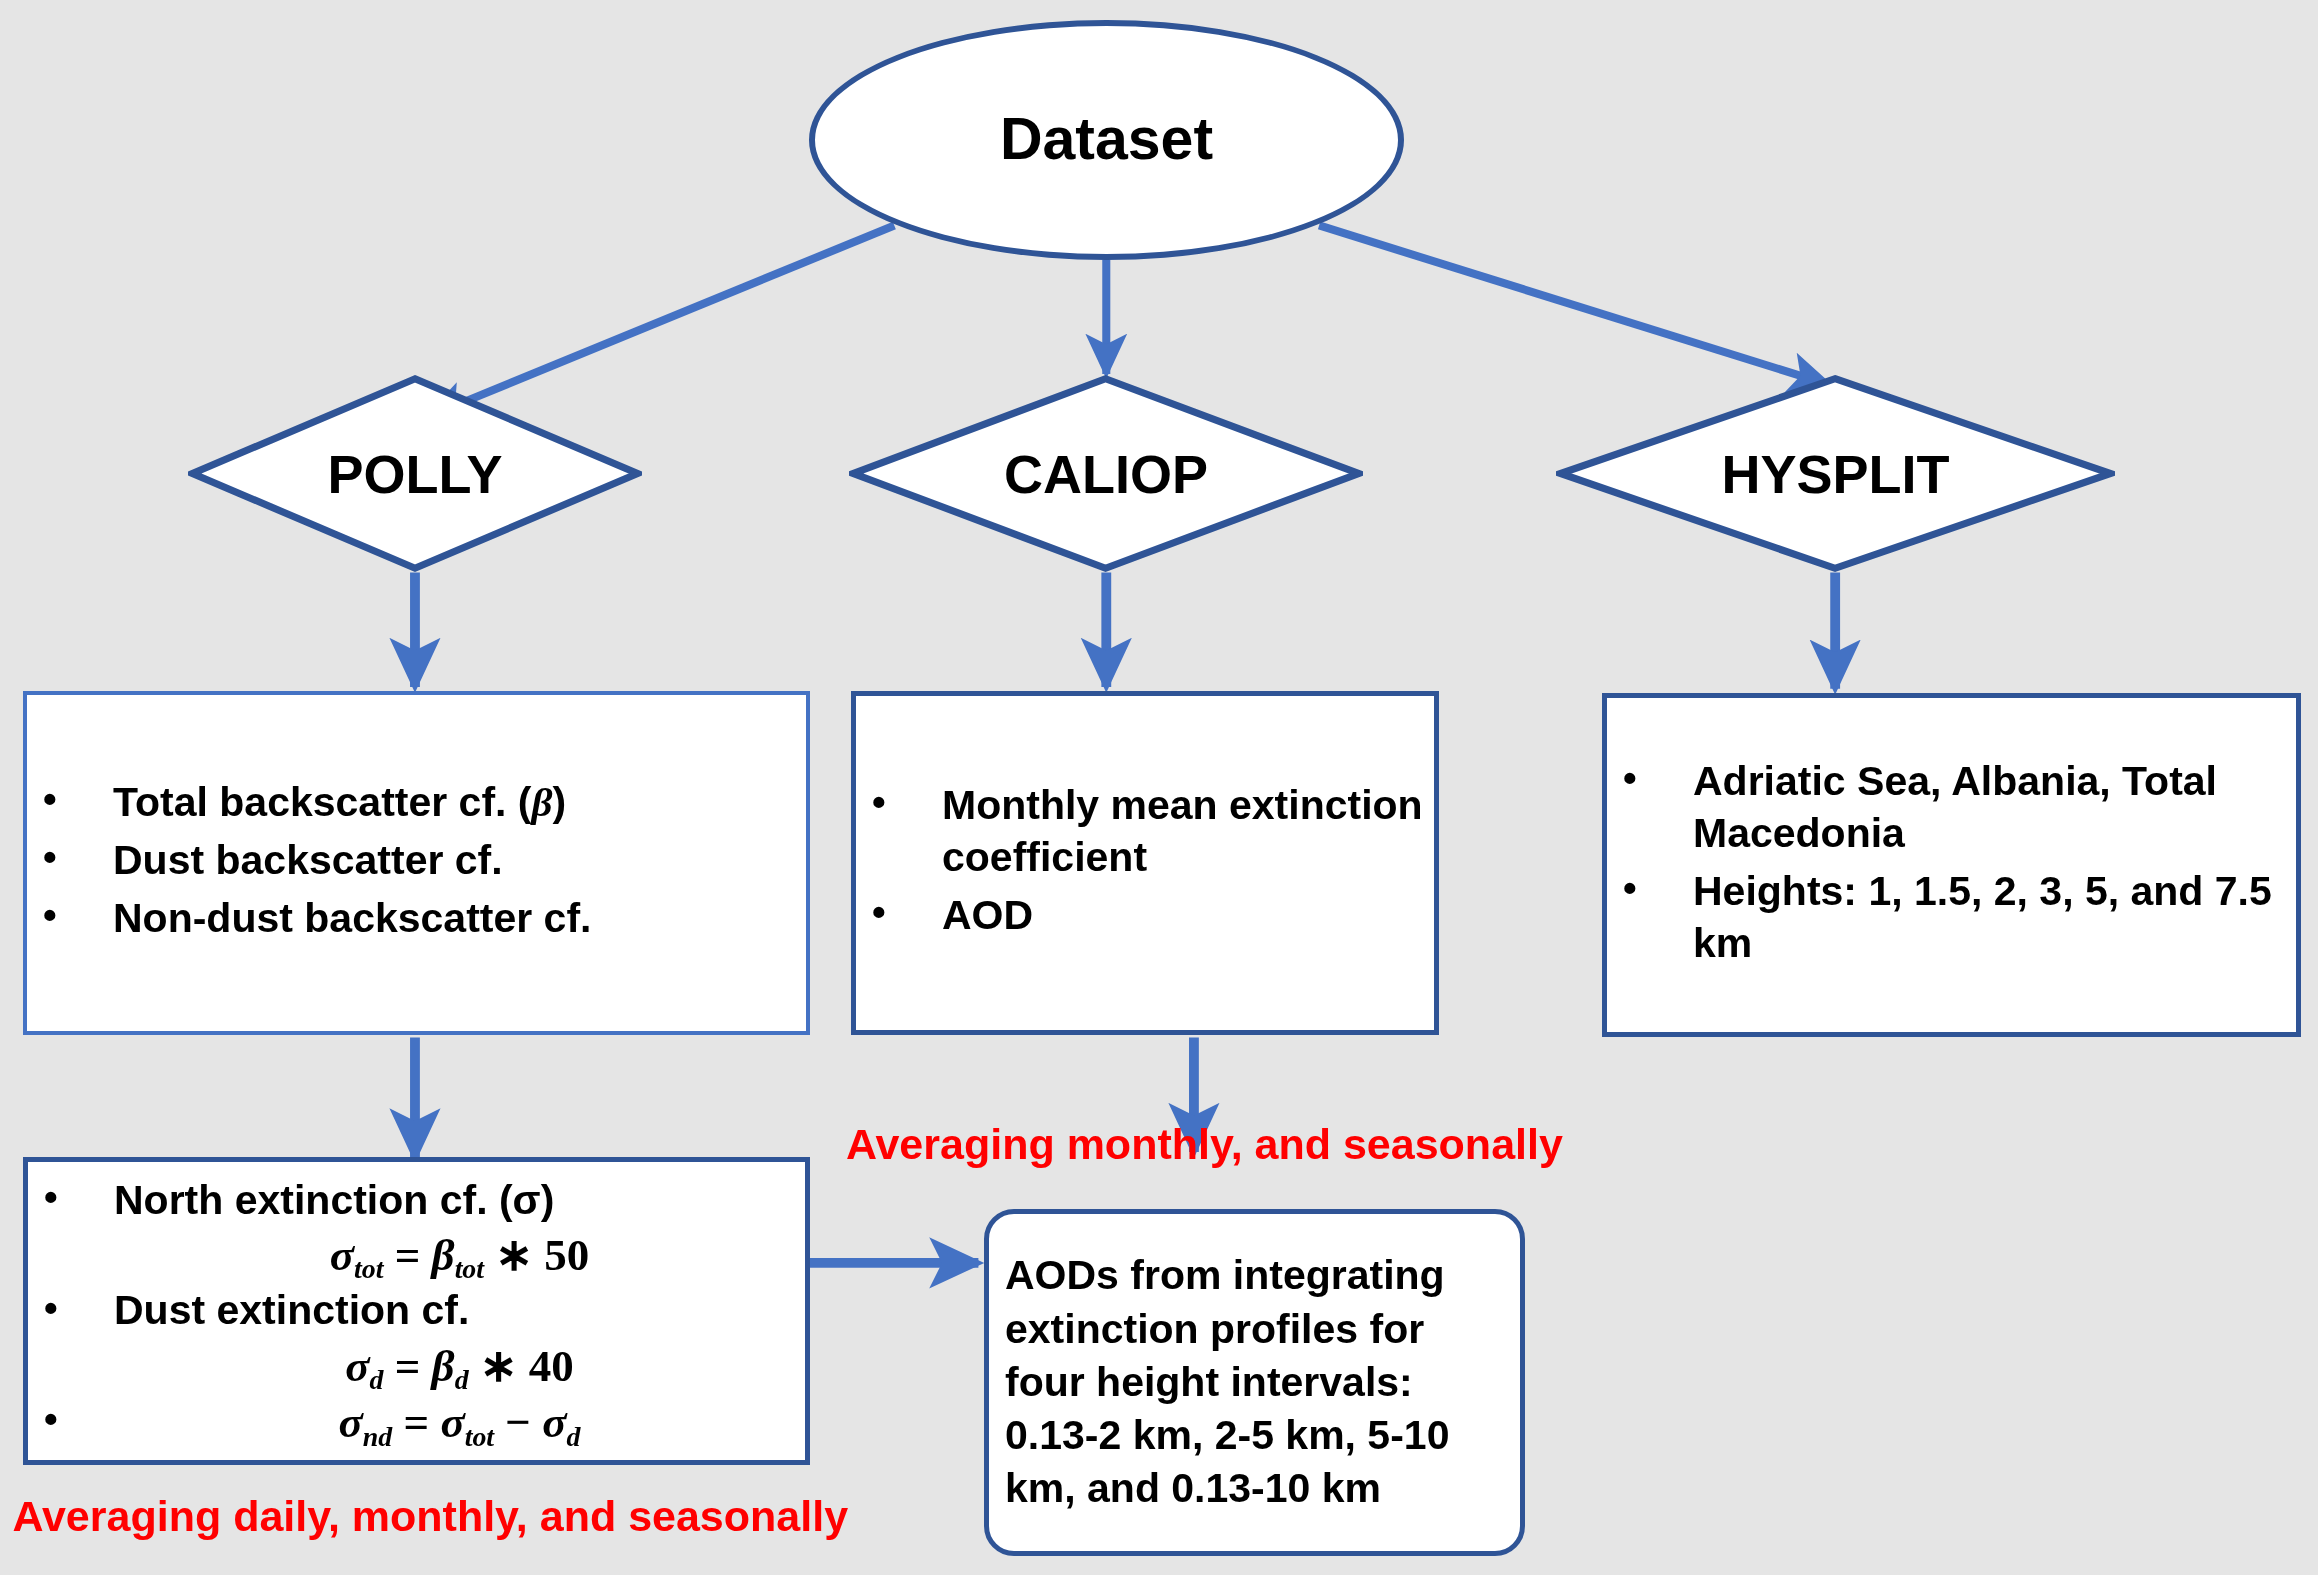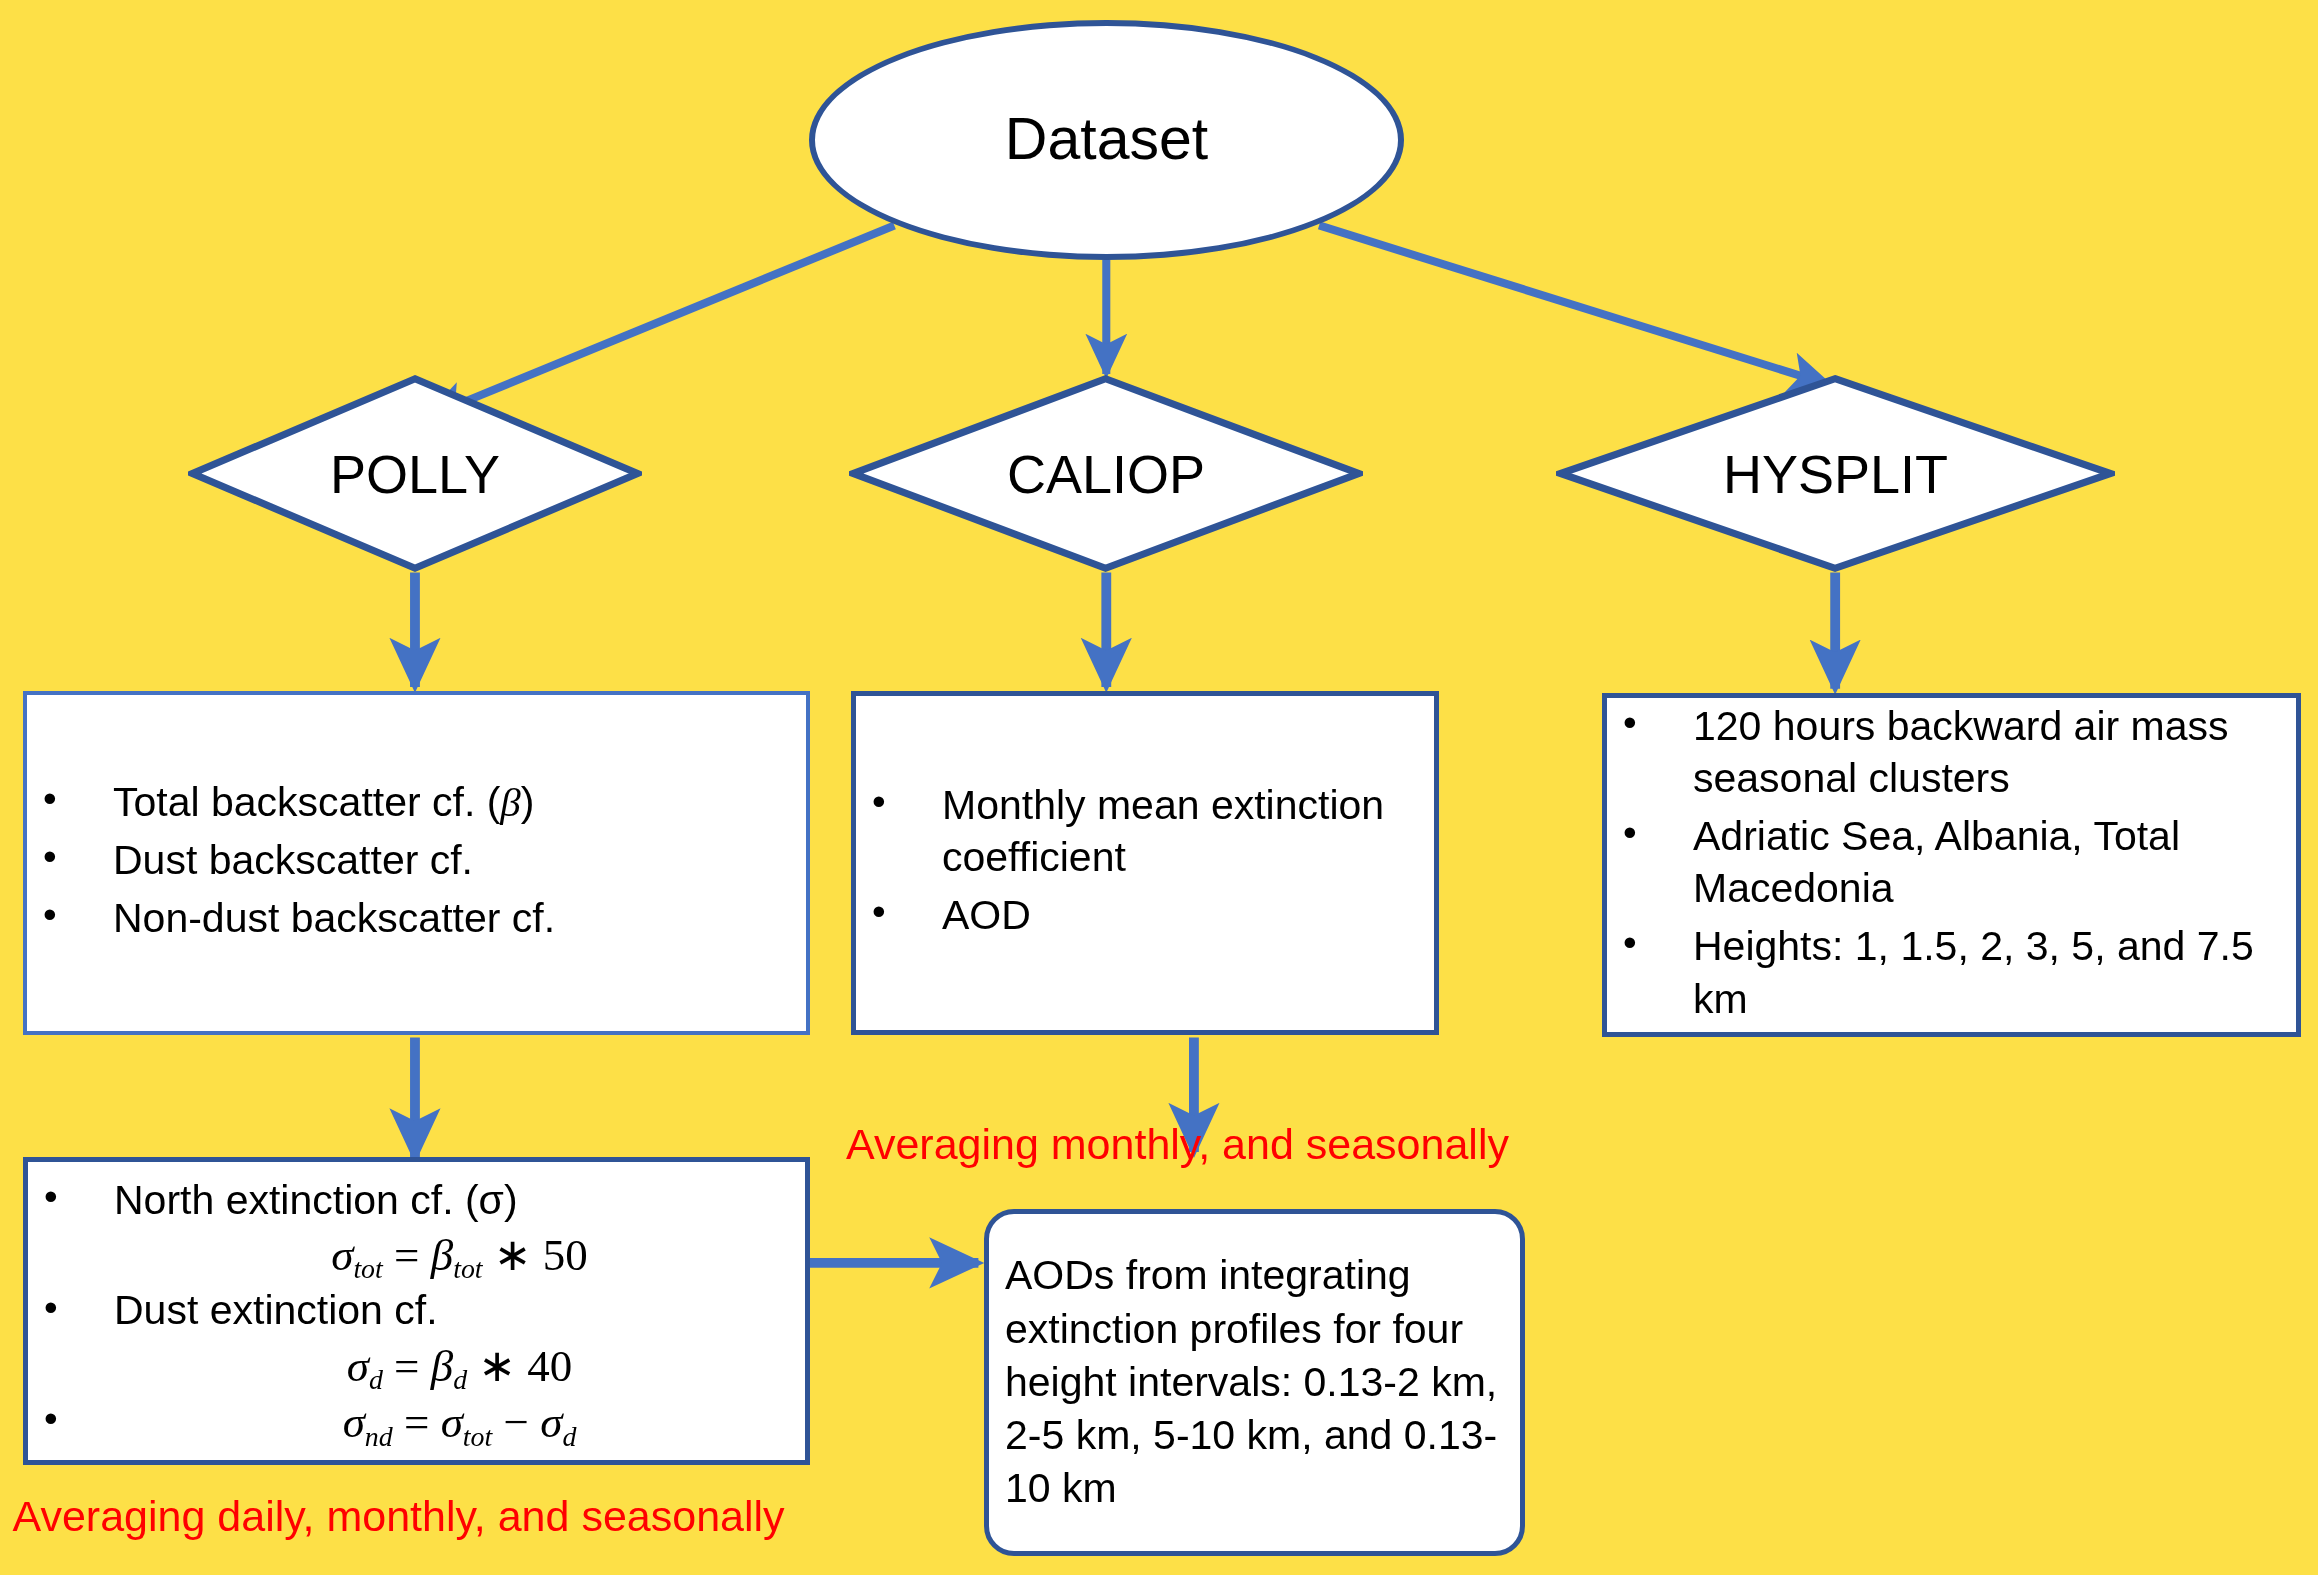--- a/index.html
+++ b/index.html
@@ -7,22 +7,23 @@
     padding: 0;
     background: #ffffff;
   }
   body {
     font-family: "Liberation Sans", sans-serif;
   }
   #canvas {
     position: relative;
     width: 2319px;
     height: 1576px;
-    background: #fde047;
+    background: #e5e5e5;
     overflow: hidden;
+    font-weight: bold;
   }
   svg.edges {
     position: absolute;
     left: 0;
     top: 0;
     width: 2319px;
     height: 1576px;
     pointer-events: none;
   }
   .node-ellipse {
@@ -198,21 +199,20 @@
 
   <div class="box dark" style="left:851px; top:691px; width:588px; height:344px;">
     <ul class="bullets tight">
       <li>Monthly mean extinction coefficient</li>
       <li>AOD</li>
     </ul>
   </div>
 
   <div class="box dark" style="left:1602px; top:693px; width:699px; height:344px;">
     <ul class="bullets tight" style="">
-      <li>120 hours backward air mass seasonal clusters</li>
       <li>Adriatic Sea, Albania, Total Macedonia</li>
       <li>Heights: 1, 1.5, 2, 3, 5, and 7.5 km</li>
     </ul>
   </div>
 
   <div class="box dark" style="left:23px; top:1157px; width:787px; height:308px;">
     <ul class="bullets" style="padding-top:3.6px;">
       <li>
         <span>North extinction cf. (σ)</span>
         <span class="formula">σ<sub>tot</sub> <span class="op">=</span> β<sub>tot</sub> <span class="op">∗</span> <span class="op">50</span></span>

